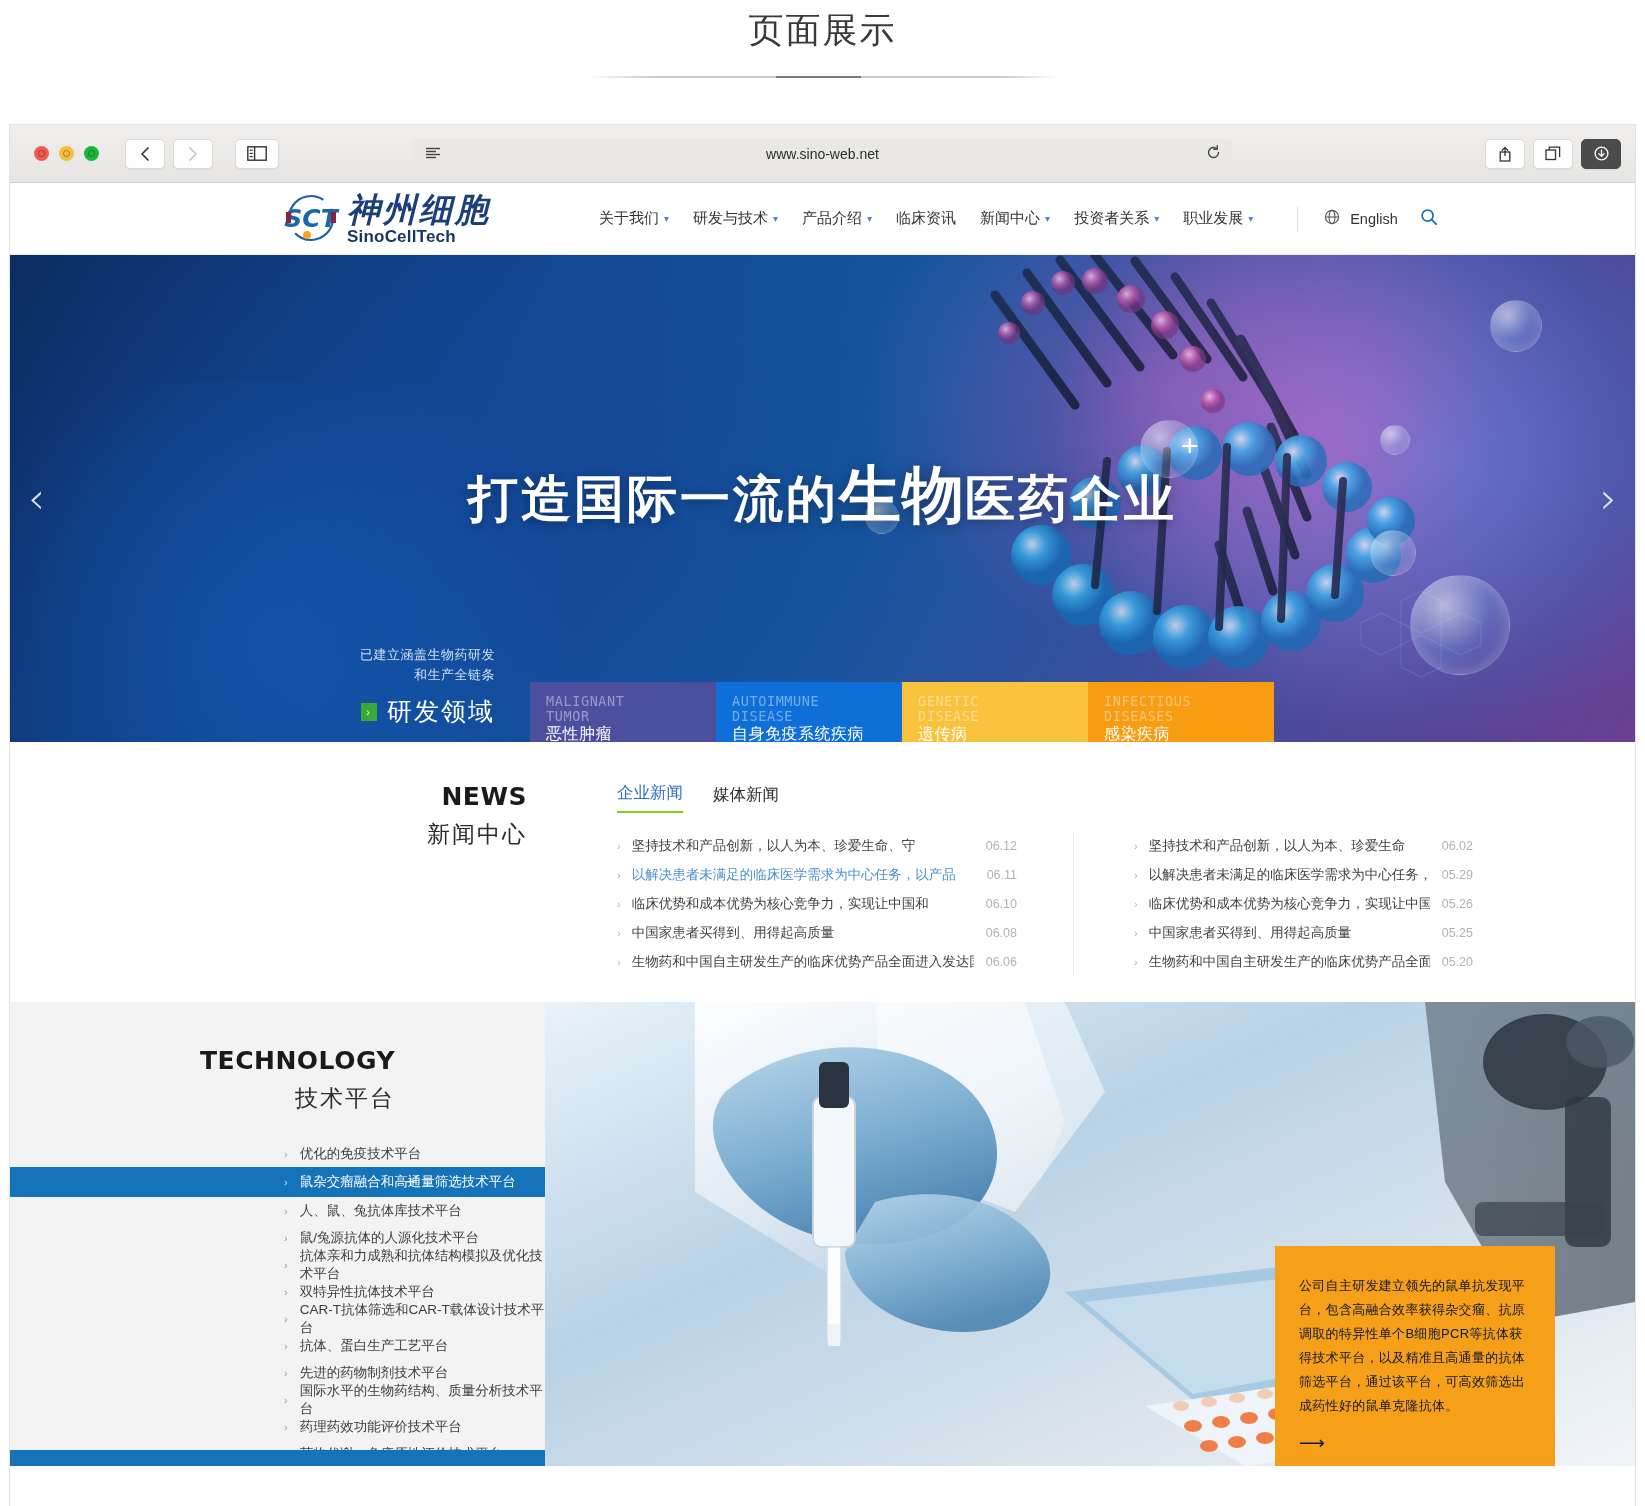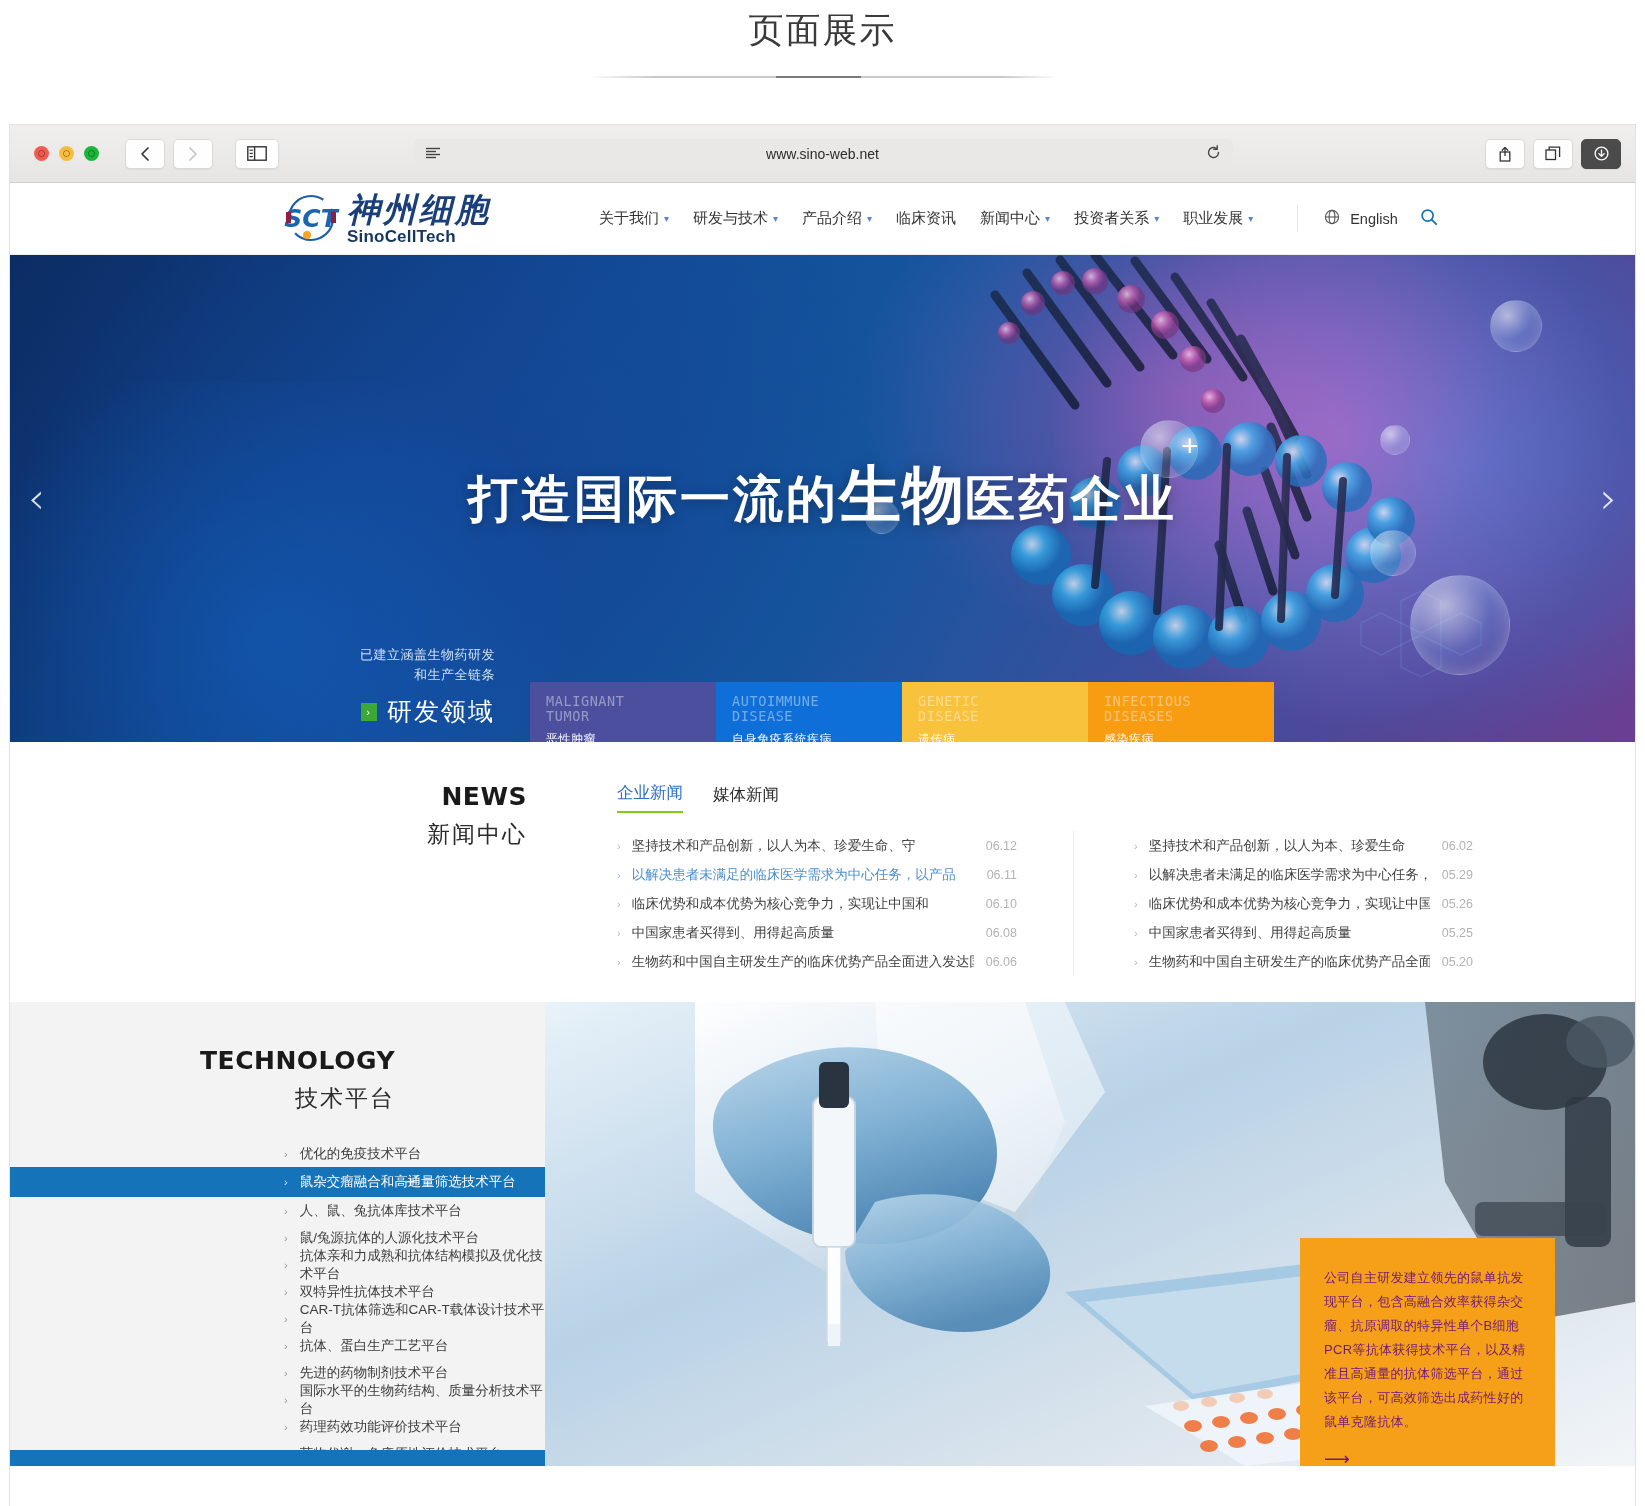--- a/index.html
+++ b/index.html
@@ -185,21 +185,21 @@
   .tiles { display: flex; }
   .tile {
     width: 186px; height: 60px; padding: 12px 0 0 16px; color: #fff;
     cursor: pointer;
   }
   .tile .en {
     font-size: 13.5px; line-height: 15px; letter-spacing: .6px;
     color: rgba(255,255,255,.42);
     font-family: "DejaVu Sans Mono", monospace;
   }
-  .tile .cn { margin-top: 7px; font-size: 12px; letter-spacing: .5px; }
+  .tile .cn { font-size: 16px; letter-spacing: .5px; }
 
   
   .news {
     height: 260px; background: #fff; display: flex; padding-top: 40px;
   }
   .news-left { width: 245px; text-align: right; padding-right: 0; margin-left: 272px; }
   .sec-en {
     font-size: 25px; font-weight: 900; color: #1a1a1a; letter-spacing: .5px;
     font-family: "DejaVu Sans", sans-serif;
   }
@@ -239,23 +239,23 @@
   .tech-item.active .plus {
     position: absolute; right: 130px; font-size: 16px; color: #fff; font-weight: 300;
   }
 
   .tech-right { flex: 1; position: relative; overflow: hidden;
     background:
       linear-gradient(160deg, #e9f1f8 0%, #cfe0ef 26%, #9fc2dd 46%, #cdd9e3 64%, #eef2f5 100%);
   }
   .lab-img { position: absolute; inset: 0; }
   .info-card {
-    position: absolute; right: 80px; top: 236px;
-    width: 255px; padding: 28px 22px 22px 24px;
-    background: #f6a01a; color: #701a75;
+    position: absolute; right: 80px; top: 244px;
+    width: 280px; padding: 28px 22px 22px 24px;
+    background: #f6a01a; color: #0f172a;
   }
   .info-card p { font-size: 13px; line-height: 24px; letter-spacing: .3px; }
   .info-arrow { margin-top: 16px; font-size: 18px; line-height: 1; }
 
   
   .bottom-strip { height: 16px; background: #1573b9; width: 535px; }
 </style>
 </head>
 <body>
 

